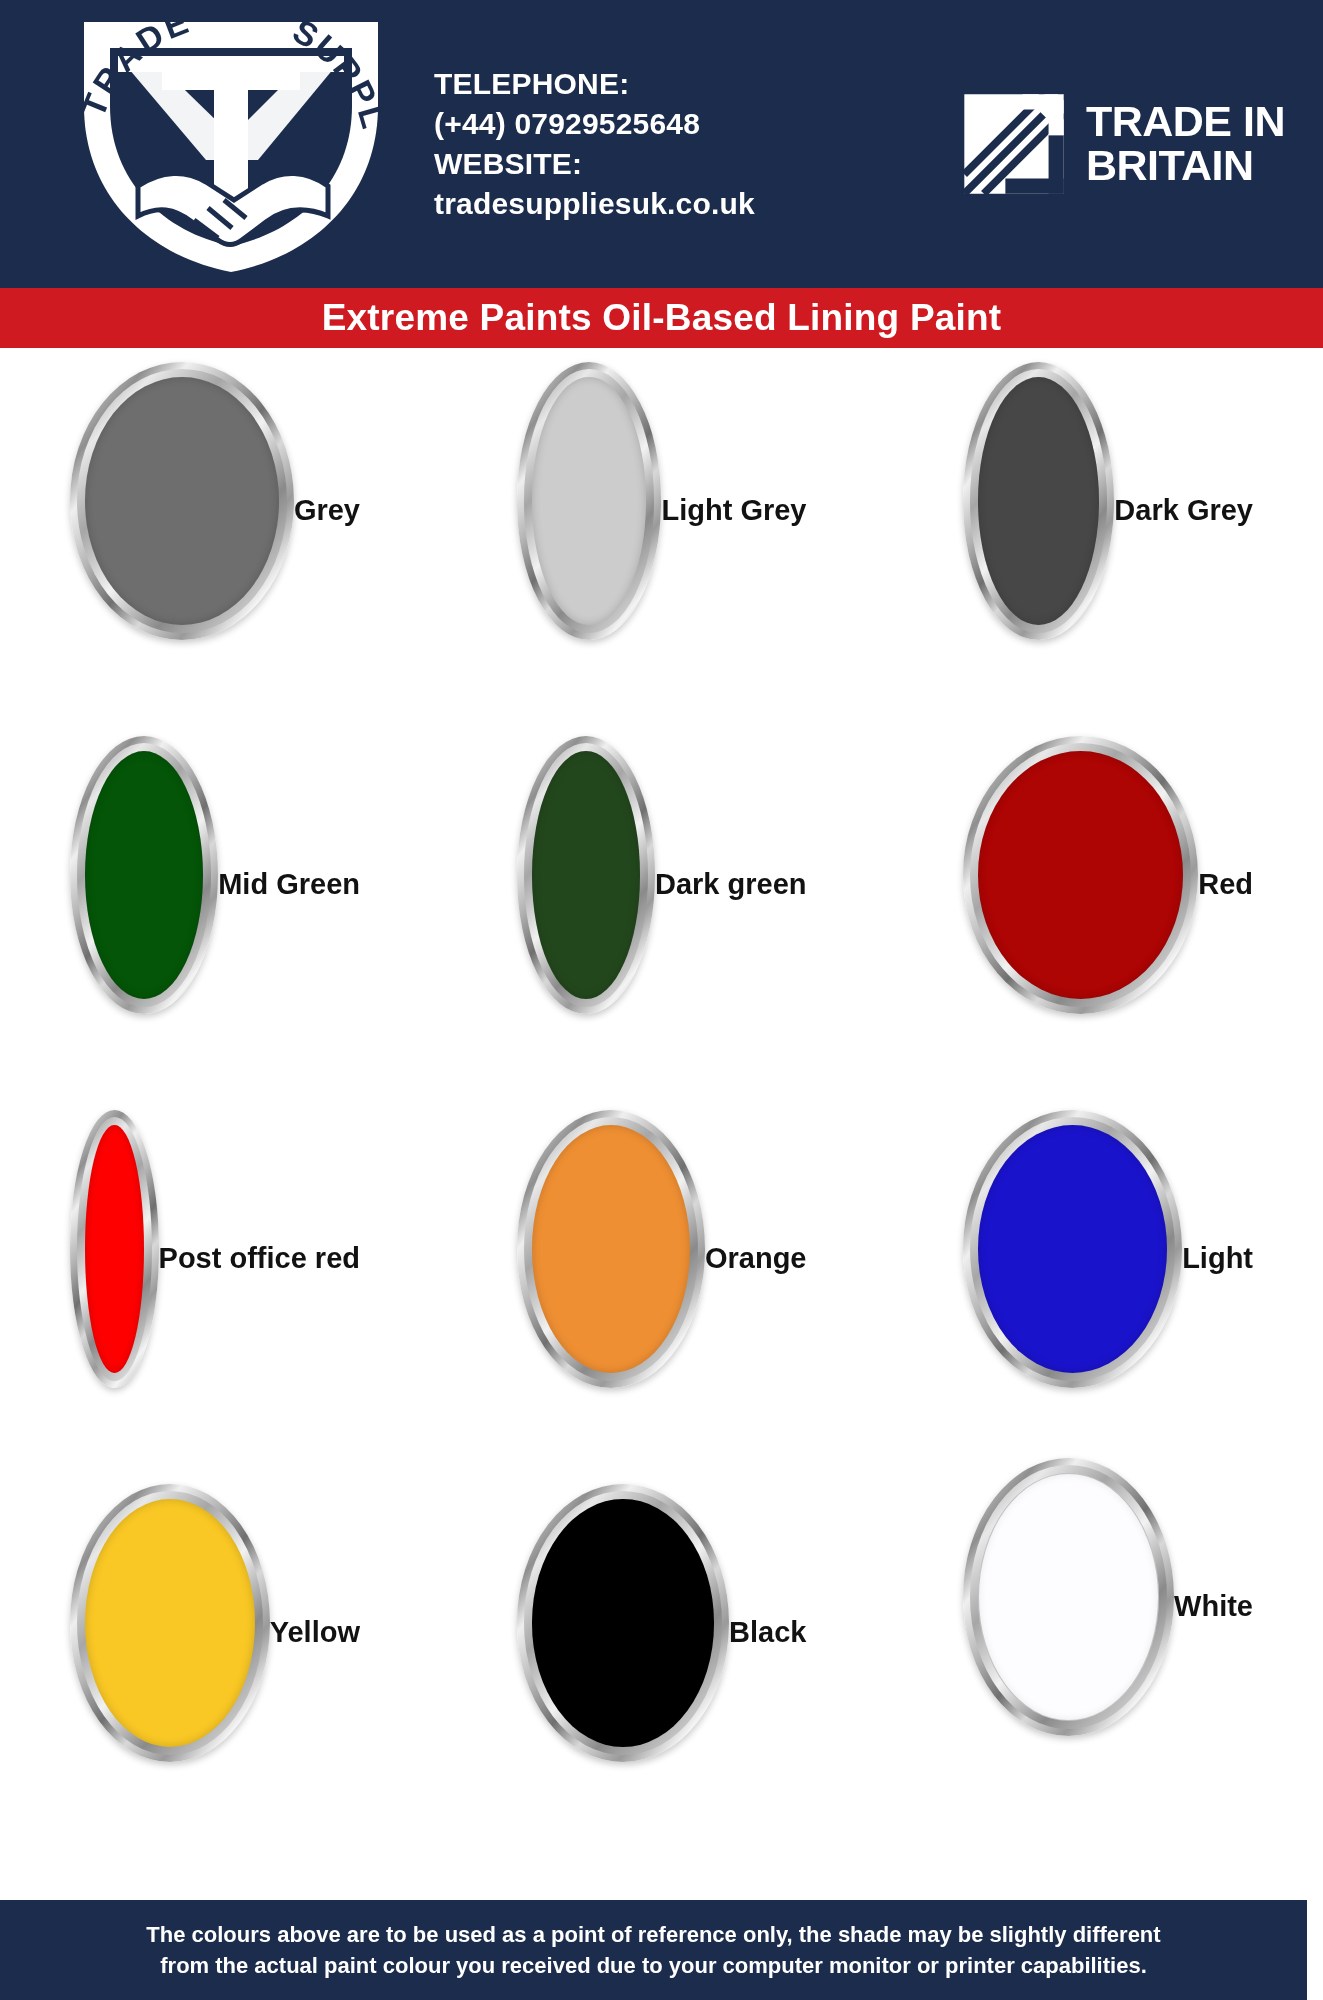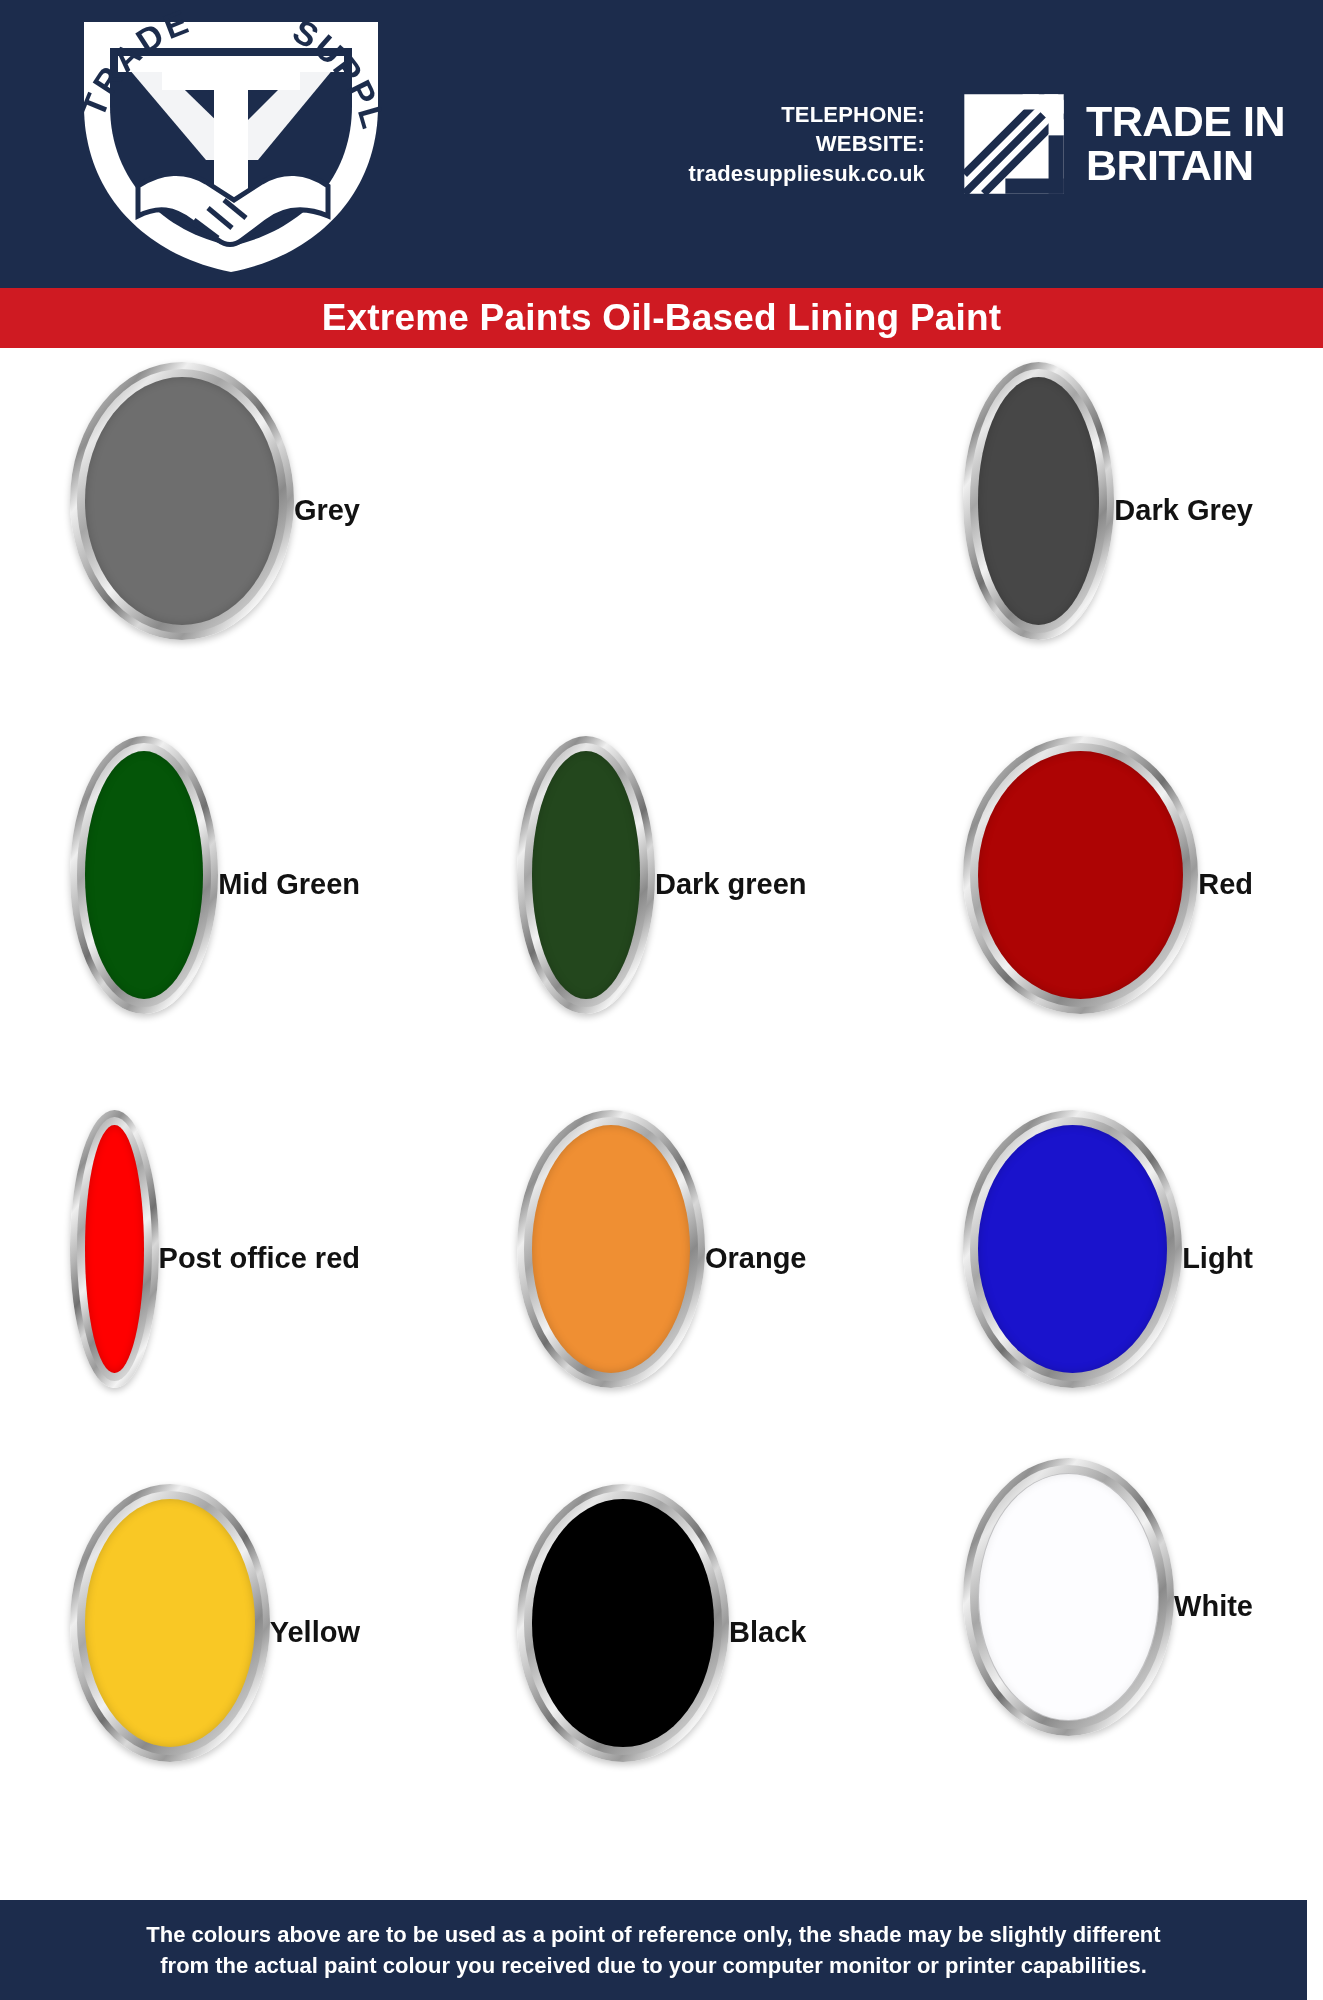--- a/index.html
+++ b/index.html
@@ -41,25 +41,24 @@
   }
   .logo-badge svg { display: block; }
 
   .contact-block {
     flex: 1 1 auto;
     padding-left: 8px;
     color: #ffffff;
     line-height: 1.33;
   }
   .contact-line {
-    font-size: 22px;
+    font-size: 30px;
     font-weight: 700;
     letter-spacing: 0.2px;
     white-space: nowrap;
-    text-align: right;
   }
   .contact-line.value { font-weight: 700; }
 
   .mib {
     flex: 0 0 370px;
     display: flex;
     align-items: center;
     justify-content: flex-end;
     gap: 18px;
     padding-right: 10px;
@@ -222,20 +221,21 @@
         </text>
 
         <text font-family="Liberation Sans, sans-serif" font-size="34" font-weight="700" fill="#1c2c4c" letter-spacing="2">
           <textPath href="#arcBot" startOffset="30%">SUPPLIES</textPath>
         </text>
       </svg>
     </div>
 
     <div class="contact-block">
       <div class="contact-line">TELEPHONE:</div>
+      <div class="contact-line value">(+44) 07929525648</div>
       <div class="contact-line">WEBSITE:</div>
       <div class="contact-line value">tradesuppliesuk.co.uk</div>
     </div>
 
     <div class="mib">
       <svg class="mib-mark" viewBox="0 0 100 100" aria-hidden="true">
         <path d="M 4 4 L 96 4 L 96 96 L 4 96 Z" fill="#ffffff"></path>
         <path d="M 4 96 L 96 4" stroke="#1c2c4c" stroke-width="7" fill="none"></path>
         <path d="M 22 96 L 96 22" stroke="#1c2c4c" stroke-width="7" fill="none"></path>
         <path d="M 4 78 L 78 4" stroke="#1c2c4c" stroke-width="7" fill="none"></path>
@@ -258,20 +258,26 @@
 
     <div class="row">
       <div class="cell">
         <div class="can">
           <div class="can-face" style="background: rgb(110, 110, 110);"></div>
         </div>
         <div class="swatch-label">Grey</div>
       </div>
       <div class="cell">
         <div class="can">
+          <div class="can-face" style="background: rgb(204, 204, 204);"></div>
+        </div>
+        <div class="swatch-label">Light Grey</div>
+      </div>
+      <div class="cell">
+        <div class="can">
           <div class="can-face" style="background: rgb(71, 71, 71);"></div>
         </div>
         <div class="swatch-label">Dark Grey</div>
       </div>
     </div>
 
     <div class="row">
       <div class="cell">
         <div class="can">
           <div class="can-face" style="background: rgb(4, 85, 8);"></div>

